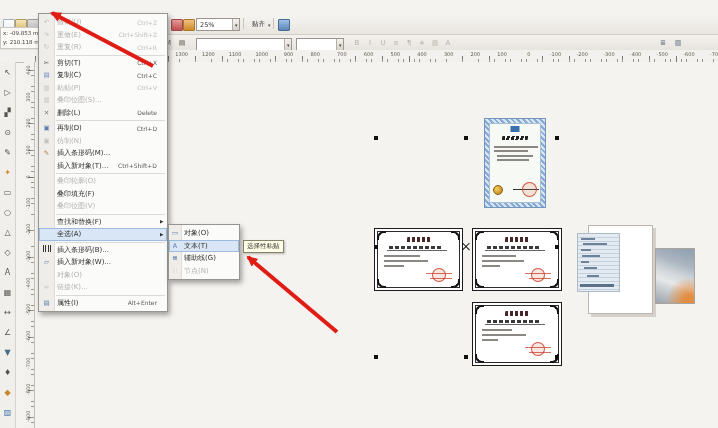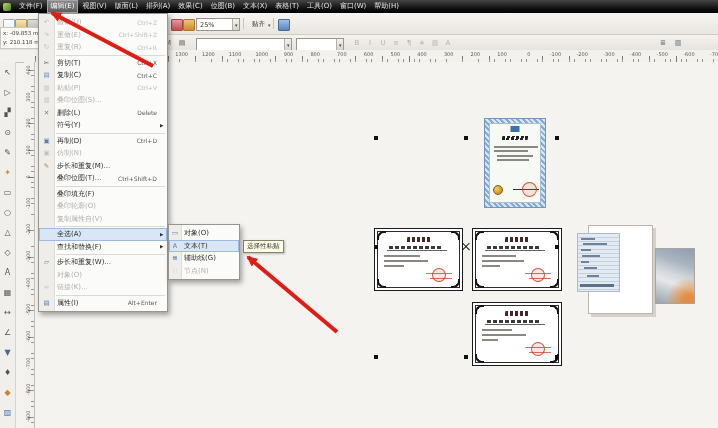--- a/index.html
+++ b/index.html
@@ -122,37 +122,20 @@
      background:repeating-linear-gradient(90deg,#333 0 1px,transparent 1px 2.4px)}
   #tooltip{position:absolute;left:243px;top:240px;background:#fffee6;border:1px solid #84816a;color:#333;
      font-size:6.5px;line-height:8.5px;padding:1px 3px;white-space:nowrap;z-index:70;box-shadow:1px 1px 2px rgba(0,0,0,.25)}
   #arrows{position:absolute;inset:0;z-index:100;pointer-events:none}
 </style>
 </head>
 <body>
 
 <div id="app">
 
-  <div id="menubar">
-    <span id="appicon"></span>
-    <div id="menubar-items">
-        <div class="mb-item">文件(F)</div>
-        <div class="mb-item active">编辑(E)</div>
-        <div class="mb-item">视图(V)</div>
-        <div class="mb-item">版面(L)</div>
-        <div class="mb-item">排列(A)</div>
-        <div class="mb-item">效果(C)</div>
-        <div class="mb-item">位图(B)</div>
-        <div class="mb-item">文本(X)</div>
-        <div class="mb-item">表格(T)</div>
-        <div class="mb-item">工具(O)</div>
-        <div class="mb-item">窗口(W)</div>
-        <div class="mb-item">帮助(H)</div>
-      </div>
-  </div>
 
   <div id="toolbar">
     <span class="tb-ic ic-new"></span>
     <span class="tb-ic ic-open"></span>
     <span class="tb-ic ic-save"></span>
     <span class="tb-ic ic-import"></span>
     <span class="tb-ic ic-export"></span>
     <div class="combo" id="zoom-combo">
       <span>25%</span>
       <i class="dd">▾</i>
@@ -440,87 +423,87 @@
           <span class="lb">叠印位图(S)...</span>
           <span class="sc"></span>
           <span class="ar"></span>
         </div>
         <div class="mi">
           <span class="ic" style="color: rgb(122, 122, 122);">✕</span>
           <span class="lb">删除(L)</span>
           <span class="sc">Delete</span>
           <span class="ar"></span>
         </div>
-        <div class="mi">
-          <span class="ic"></span>
-          <span class="lb">符号(Y)</span>
-          <span class="sc"></span>
-          <span class="ar">▶</span>
-        </div>
         <div class="menu-sep"></div>
         <div class="mi">
           <span class="ic" style="color: rgb(95, 127, 174);">▣</span>
           <span class="lb">再制(D)</span>
           <span class="sc">Ctrl+D</span>
           <span class="ar"></span>
         </div>
         <div class="mi dis">
           <span class="ic" style="color: rgb(198, 198, 198);">▣</span>
           <span class="lb">仿制(N)</span>
           <span class="sc"></span>
           <span class="ar"></span>
         </div>
         <div class="mi">
           <span class="ic" style="color: rgb(176, 128, 48);">✎</span>
-          <span class="lb">步长和重复(M)...</span>
-          <span class="sc"></span>
-          <span class="ar"></span>
-        </div>
-        <div class="mi">
-          <span class="ic"></span>
-          <span class="lb">叠印位图(T)...</span>
+          <span class="lb">插入条形码(M)...</span>
+          <span class="sc"></span>
+          <span class="ar"></span>
+        </div>
+        <div class="mi">
+          <span class="ic"></span>
+          <span class="lb">插入新对象(T)...</span>
           <span class="sc">Ctrl+Shift+D</span>
           <span class="ar"></span>
         </div>
         <div class="menu-sep"></div>
+        <div class="mi dis">
+          <span class="ic"></span>
+          <span class="lb">叠印轮廓(O)</span>
+          <span class="sc"></span>
+          <span class="ar"></span>
+        </div>
         <div class="mi">
           <span class="ic"></span>
           <span class="lb">叠印填充(F)</span>
           <span class="sc"></span>
           <span class="ar"></span>
         </div>
         <div class="mi dis">
           <span class="ic"></span>
-          <span class="lb">叠印轮廓(O)</span>
-          <span class="sc"></span>
-          <span class="ar"></span>
-        </div>
-        <div class="mi dis">
-          <span class="ic"></span>
-          <span class="lb">复制属性自(V)</span>
+          <span class="lb">叠印位图(V)</span>
           <span class="sc"></span>
           <span class="ar"></span>
         </div>
         <div class="menu-sep"></div>
+        <div class="mi">
+          <span class="ic"></span>
+          <span class="lb">查找和替换(F)</span>
+          <span class="sc"></span>
+          <span class="ar">▶</span>
+        </div>
         <div class="mi hl">
           <span class="ic"></span>
           <span class="lb">全选(A)</span>
           <span class="sc"></span>
           <span class="ar">▶</span>
         </div>
-        <div class="mi">
-          <span class="ic"></span>
-          <span class="lb">查找和替换(F)</span>
-          <span class="sc"></span>
-          <span class="ar">▶</span>
-        </div>
         <div class="menu-sep"></div>
         <div class="mi">
+          <span class="ic"><i class="ic-barcode"></i></span>
+          <span class="lb">插入条形码(B)...</span>
+          <span class="sc"></span>
+          <span class="ar"></span>
+        </div>
+        <div class="mi">
           <span class="ic" style="color: rgb(95, 127, 174);">▱</span>
-          <span class="lb">步长和重复(W)...</span>
+          <span class="lb">插入新对象(W)...</span>
           <span class="sc"></span>
           <span class="ar"></span>
         </div>
         <div class="mi dis">
           <span class="ic"></span>
           <span class="lb">对象(O)</span>
           <span class="sc"></span>
           <span class="ar"></span>
         </div>
         <div class="mi dis">

